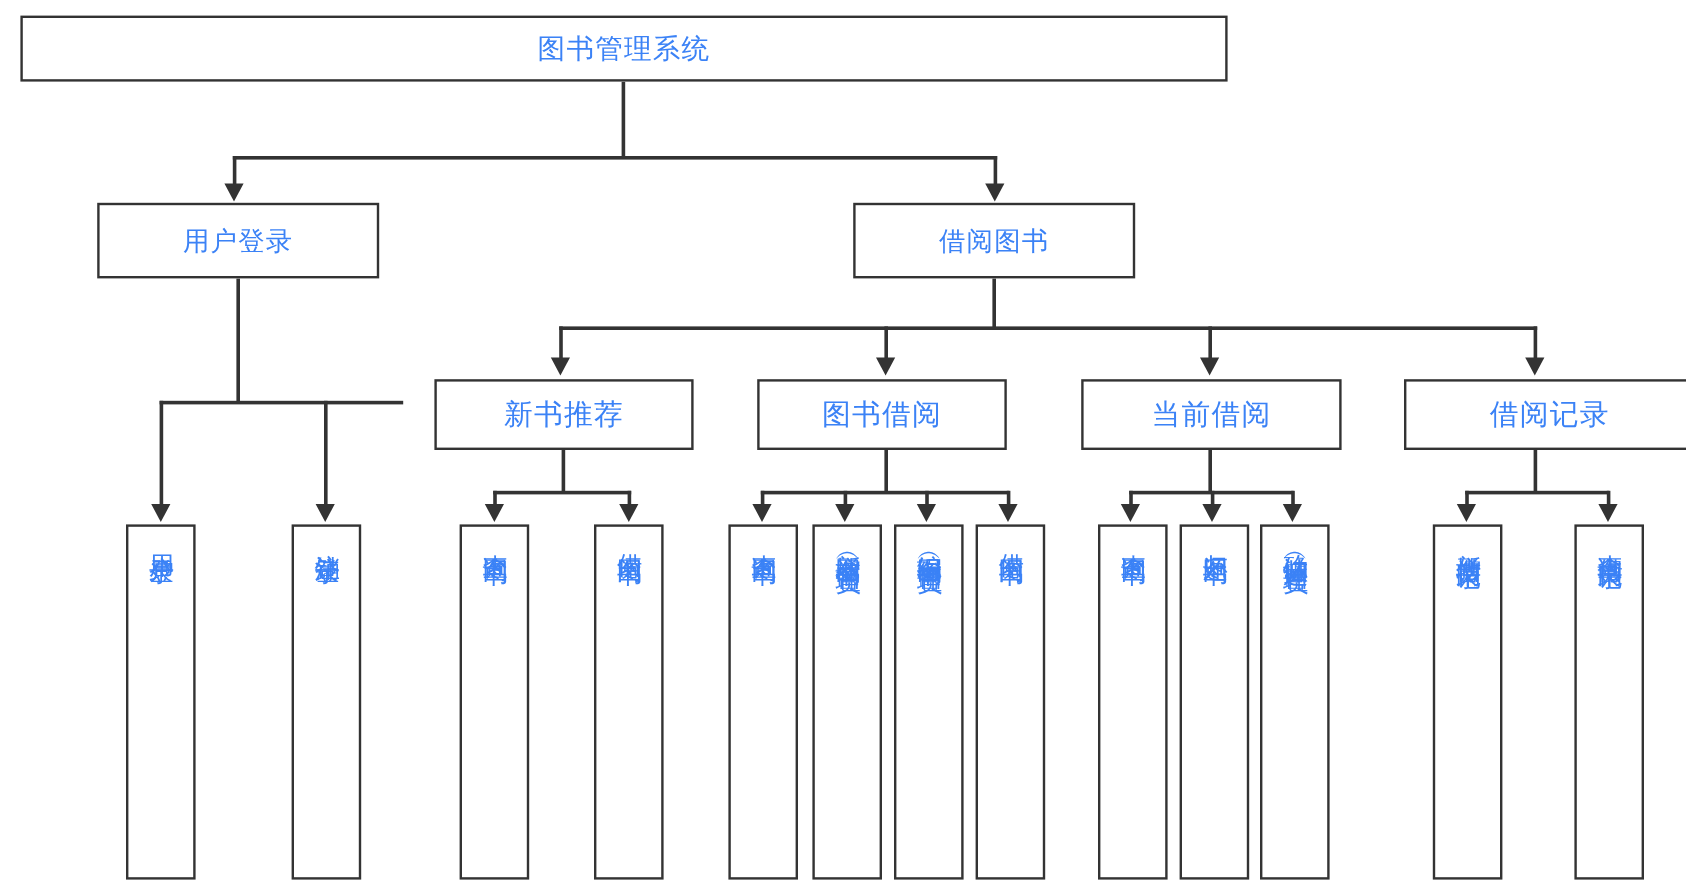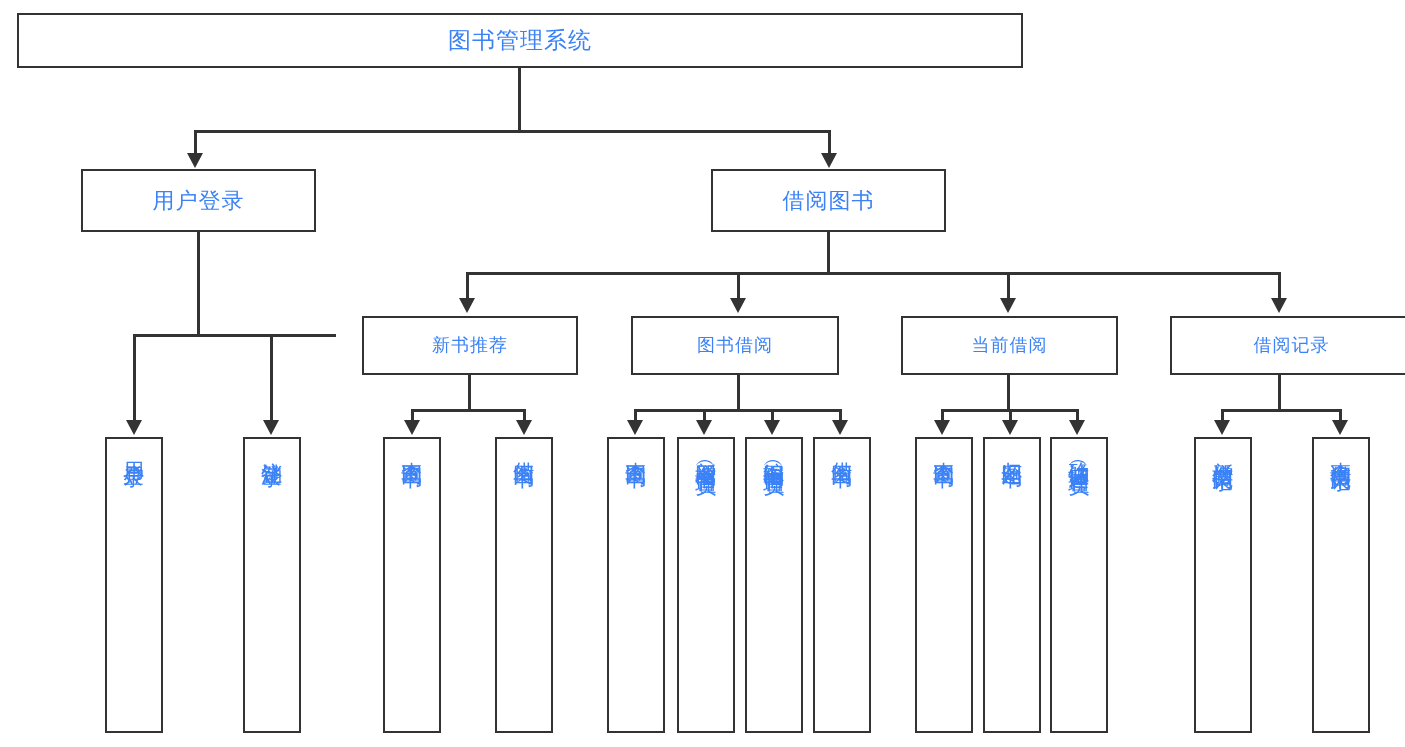--- a/index.html
+++ b/index.html
@@ -27,21 +27,21 @@
   }
   .node .label{
     font-size:22px;
     line-height:1.05;
     color:#3b82f6;
     letter-spacing:1px;
     white-space:nowrap;
   }
   .node.root .label{font-size:23px;}
   .node.lvl2 .label{font-size:22px;}
-  .node.lvl3 .label{font-size:18px;}
+  .node.lvl3 .label{font-size:24px;}
 
   
   .node.leaf{
     align-items:flex-start;
     justify-content:center;
     padding-top:6px;
   }
   .node.leaf .label{
     writing-mode:vertical-rl;
     text-orientation:upright;

